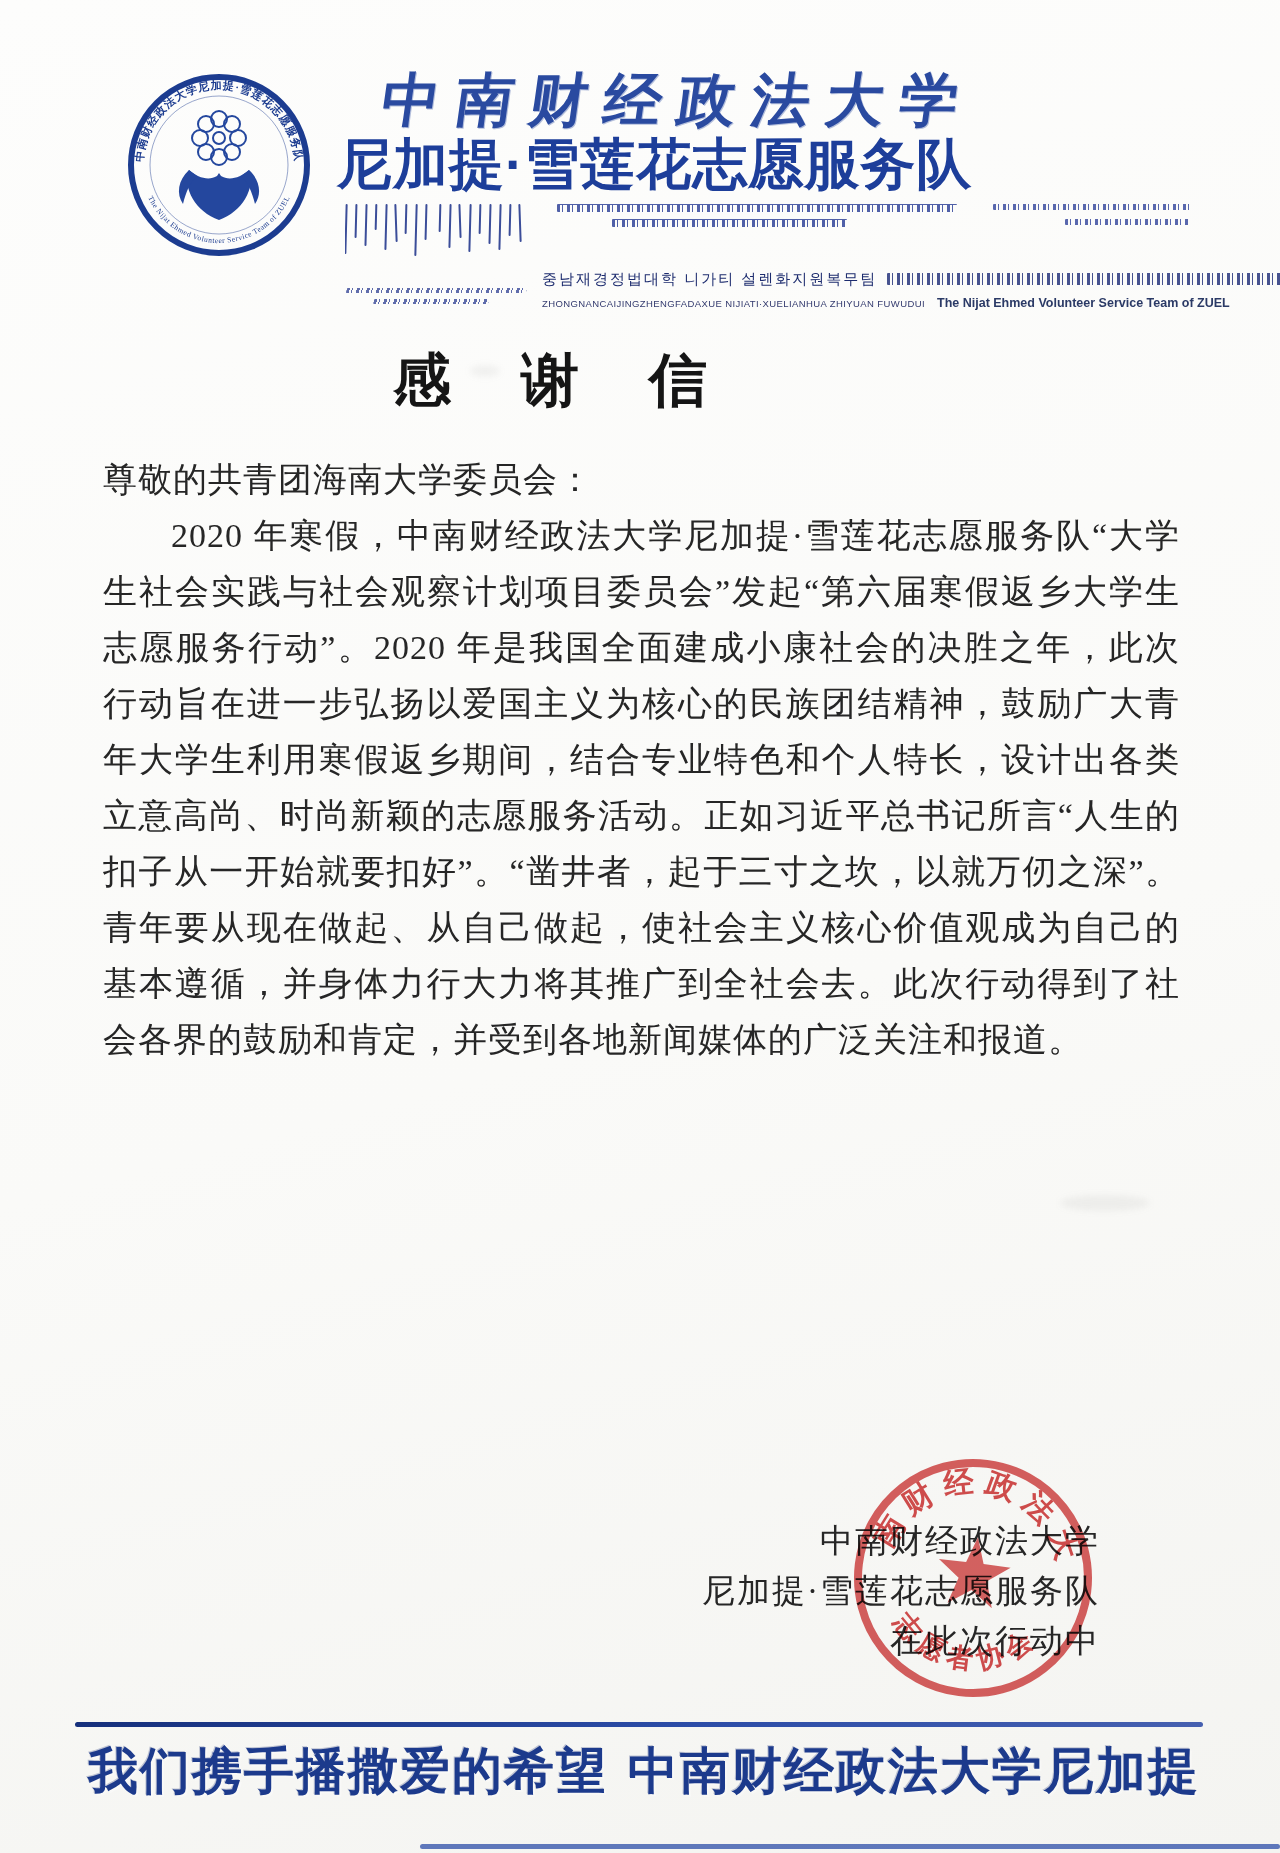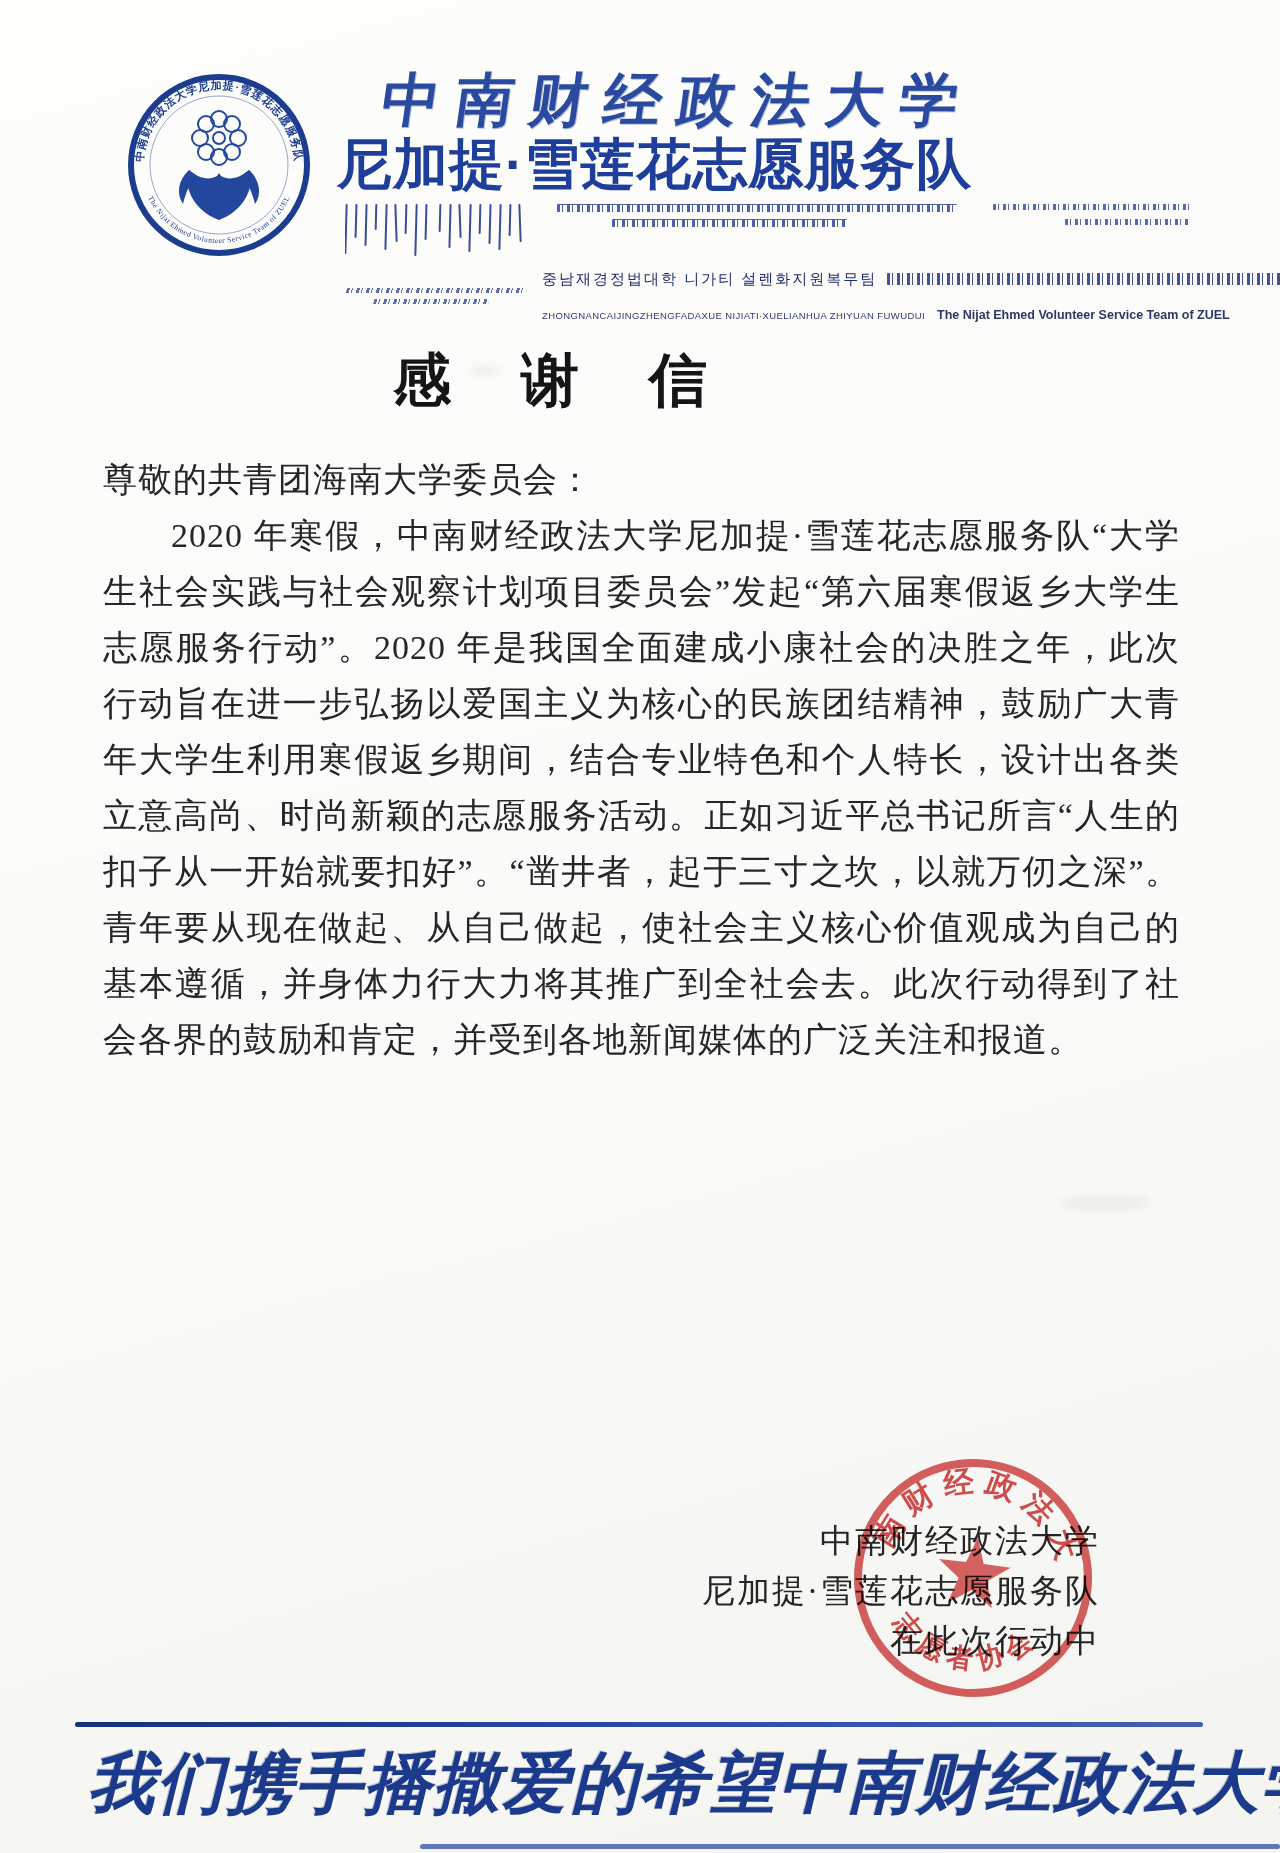--- a/index.html
+++ b/index.html
@@ -45,21 +45,21 @@
   .uyghur .l1{width:197px;}
   .uyghur .l2{width:125px;margin:9px 0 0 auto;}
   .korean-row{position:absolute;left:542px;top:270px;width:710px;white-space:nowrap;
     font-family:"Liberation Sans","DejaVu Sans",sans-serif;
     font-size:15px;color:#1c2b6e;letter-spacing:2px;}
   .yi-tex{display:inline-block;width:420px;height:12px;margin-left:10px;vertical-align:-1px;color:#27357c;}
   .arabic{position:absolute;left:345px;top:288px;color:#44539e;transform:skewX(-14deg);}
   .arabic .tex{height:5px;}
   .arabic .l1{width:180px;}
   .arabic .l2{width:115px;margin:6px 0 0 30px;}
-  .roman-row{position:absolute;left:542px;top:305px;width:700px;white-space:nowrap;}
+  .roman-row{position:absolute;left:542px;top:293px;width:700px;white-space:nowrap;}
   .roman{font-family:"Liberation Sans","DejaVu Sans",sans-serif;font-size:9.5px;color:#333a6e;letter-spacing:.4px;}
   .english{font-family:"Liberation Sans","DejaVu Sans",sans-serif;font-size:12.5px;font-weight:600;color:#2b3a66;margin-left:8px;}
   
   .letter-title{
     position:absolute;left:393px;top:342px;
     font-size:58px;font-weight:bold;color:#151515;letter-spacing:70px;white-space:nowrap;
   }
   
   .body-text{
     position:absolute;left:103px;top:452px;width:1077px;
@@ -75,21 +75,21 @@
   }
   
   .stamp{position:absolute;left:848px;top:1453px;width:250px;height:250px;
     mix-blend-mode:multiply;opacity:.92;transform:rotate(7deg);}
   
   .rule-top{position:absolute;left:75px;top:1722px;width:1128px;height:5px;border-radius:3px;
     background:linear-gradient(90deg,#16307c,#2c4da8 55%,#41straight 0);
     background:linear-gradient(90deg,#16307c,#2c4da8 55%,#4660b0);}
   .slogan{
     position:absolute;left:88px;top:1738px;width:1112px;display:flex;justify-content:space-between;
-    font-size:67px;font-weight:bold;font-style:italic;color:#1c3a8c;white-space:nowrap;
+    font-size:50px;font-weight:bold;color:#1c3a8c;white-space:nowrap;
     text-shadow:2px 2px 0 rgba(255,255,255,.35), -1px -1px 0 rgba(20,40,110,.25);
     letter-spacing:2px;
   }
   .rule-bottom{position:absolute;left:420px;top:1844px;width:860px;height:5px;background:#2c4da8;opacity:.75;border-radius:3px;}
   .smudge{position:absolute;background:rgba(120,120,120,.08);filter:blur(3px);border-radius:50%;}
 </style>
 </head>
 <body>
 
 <div class="page">

